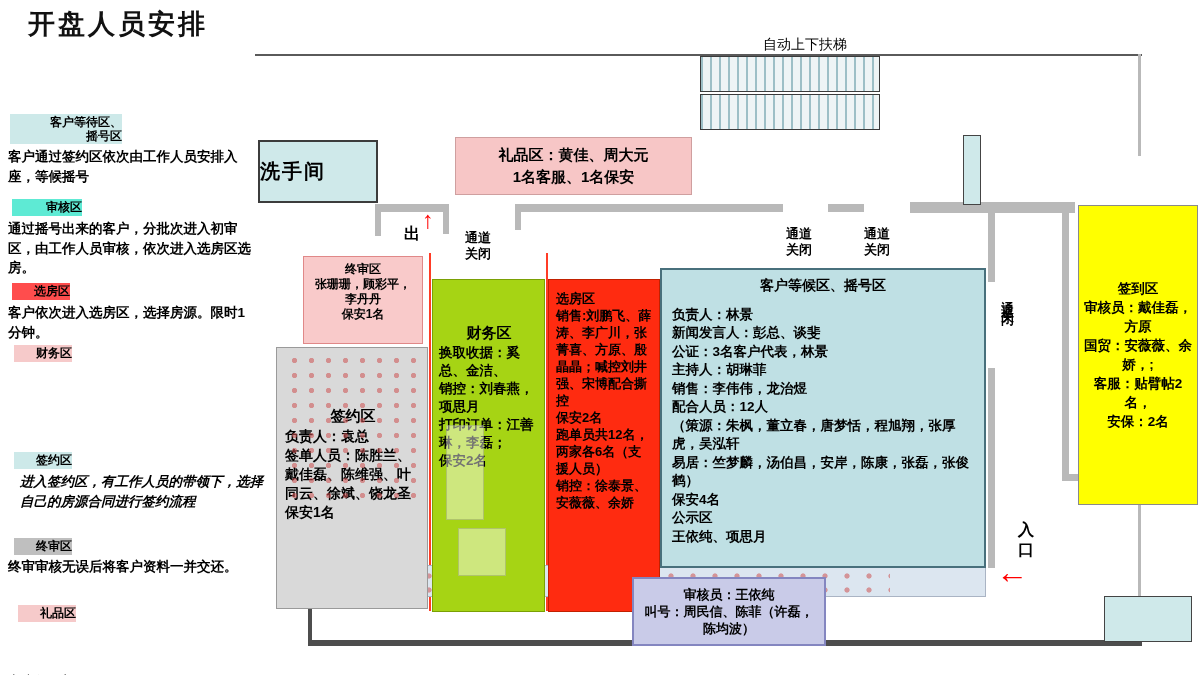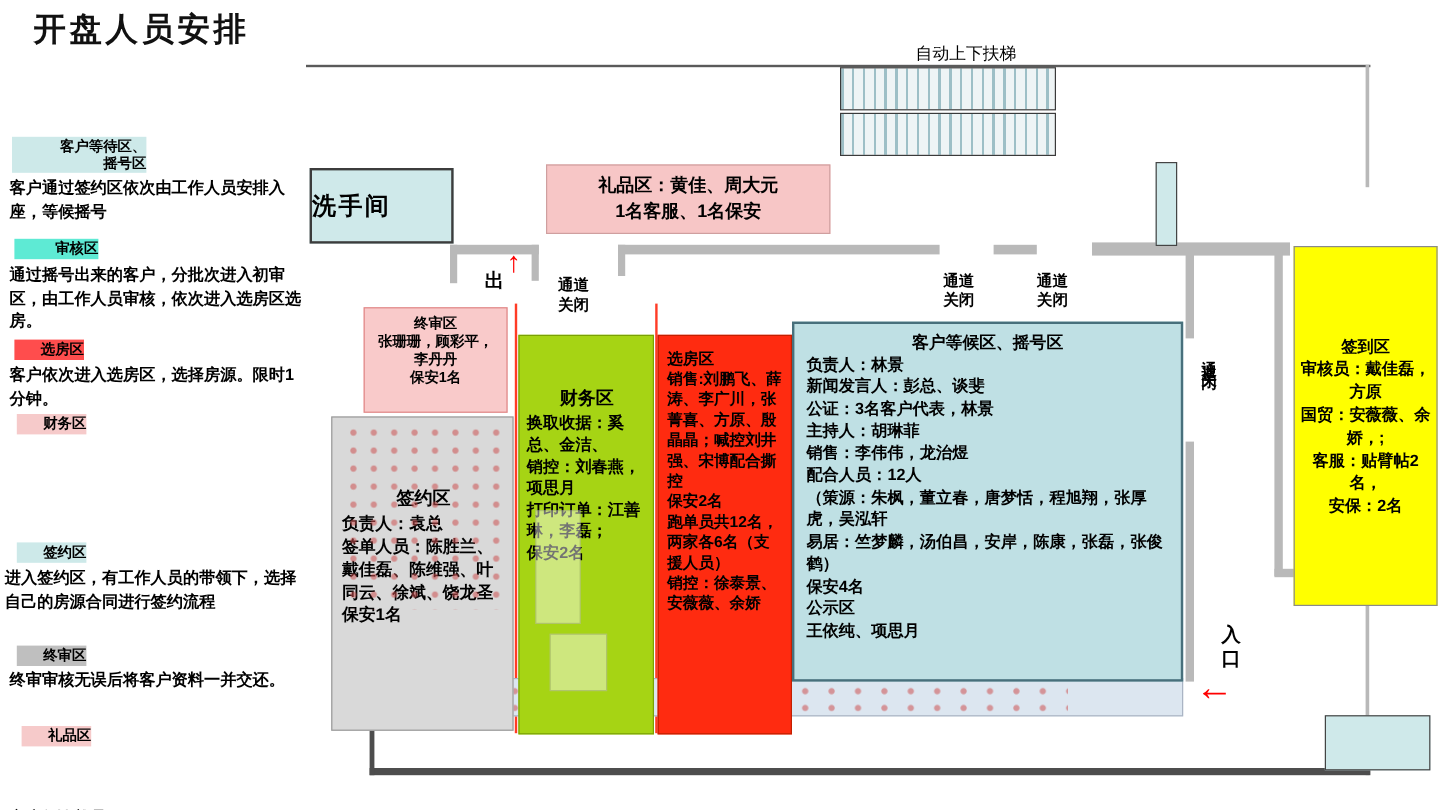--- a/index.html
+++ b/index.html
@@ -16,21 +16,21 @@
   .chip.c3 { left:12px;  top:283px; width:58px;  height:17px; background:#ff4d4d; }
   .chip.c4 { left:14px;  top:345px; width:58px;  height:17px; background:#f6caca; }
   .chip.c5 { left:14px;  top:452px; width:58px;  height:17px; background:#cde9e9; }
   .chip.c6 { left:14px;  top:538px; width:58px;  height:17px; background:#bfbfbf; }
   .chip.c7 { left:18px;  top:605px; width:58px;  height:17px; background:#f6caca; }
   .desc { width:250px; font-size:13.5px; font-weight:bold; line-height:19.5px; color:#000; }
   .desc.d1 { left:8px; top:147px; }
   .desc.d2 { left:8px; top:219px; }
   .desc.d3 { left:8px; top:303px; }
   .desc.d4 { left:8px; top:366px; }
-  .desc.d5 { left:4px; top:472px; }
+  .desc.d5 { left:20px; top:472px;font-style:italic; }
   .desc.d6 { left:8px; top:557px; }
   .desc.d7 { left:8px; top:624px;margin-top:48px; }
 
   .topline { left:255px; top:54px; width:887px; height:2px; background:#5a5a5a; }
   .esc-label { left:715px; top:36px; width:180px; text-align:center; font-size:14px; color:#000; }
   .esc { border:1px solid #3a3a3a; background:repeating-linear-gradient(90deg,#9dbfc6 0 2px,#eef4f5 2px 9px); }
   .esc.u { left:700px; top:56px; width:180px; height:36px; }
   .esc.l { left:700px; top:94px; width:180px; height:36px; }
 
   .wall { background:#b9b9b9; }
@@ -92,21 +92,21 @@
          font-size:13.5px; line-height:18px; padding:44px 5px 0 6px; }
   .fin .zt { font-size:15px; margin-bottom:2px; }
   .desk { background:rgba(255,255,255,.45); border:1px solid rgba(0,0,0,.15); }
   .dk1 { left:446px; top:425px; width:38px; height:95px; }
   .dk2 { left:458px; top:528px; width:48px; height:48px; }
   .sel { left:548px; top:279px; width:112px; height:333px; background:#ff2b10; border:1px solid #c22000;
          font-size:13px; line-height:17px; padding:10px 5px 0 7px; }
   .sel .zt { text-align:left; }
   .wait { left:660px; top:268px; width:326px; height:300px; background:#bfe0e4; border:2px solid #48707c;
           font-size:13.5px; line-height:18.5px; padding:6px 10px 0 10px; }
-  .wait .zt { font-size:14px; margin-bottom:0;text-align:center; }
+  .wait .zt { font-size:14px; margin-bottom:11px;text-align:center; }
   .aud { left:632px; top:577px; width:194px; height:69px; background:#c9cbe8; border:2px solid #8486c0;
          font-size:13px; line-height:17px; text-align:center; padding:7px 8px 0 8px; }
   .chk { left:1078px; top:205px; width:120px; height:300px; background:#ffff00; border:1px solid #8a8a8a;
          font-size:13.5px; line-height:19px; text-align:center; display:flex; flex-direction:column; justify-content:center; padding:0 4px; }
 </style>
 </head>
 <body>
 
 <div class="stage">
 
@@ -210,20 +210,22 @@
 主持人：胡琳菲
 销售：李伟伟，龙治煜
 配合人员：12人
 （策源：朱枫，董立春，唐梦恬，程旭翔，张厚虎，吴泓轩
 易居：竺梦麟，汤伯昌，安岸，陈康，张磊，张俊鹤）
 保安4名
 公示区
 王依纯、项思月</div>
   </div>
 
+  <div class="abs zone aud pre">审核员：王依纯
+叫号：周民信、陈菲（许磊，陈均波）</div>
 
   <div class="abs zone chk">
     <div class="zt">签到区</div>
     <div class="pre">审核员：戴佳磊，方原
 国贸：安薇薇、余娇，;
 客服：贴臂帖2名，
 安保：2名</div>
   </div>
 
   <div class="abs entr-label pre">入

